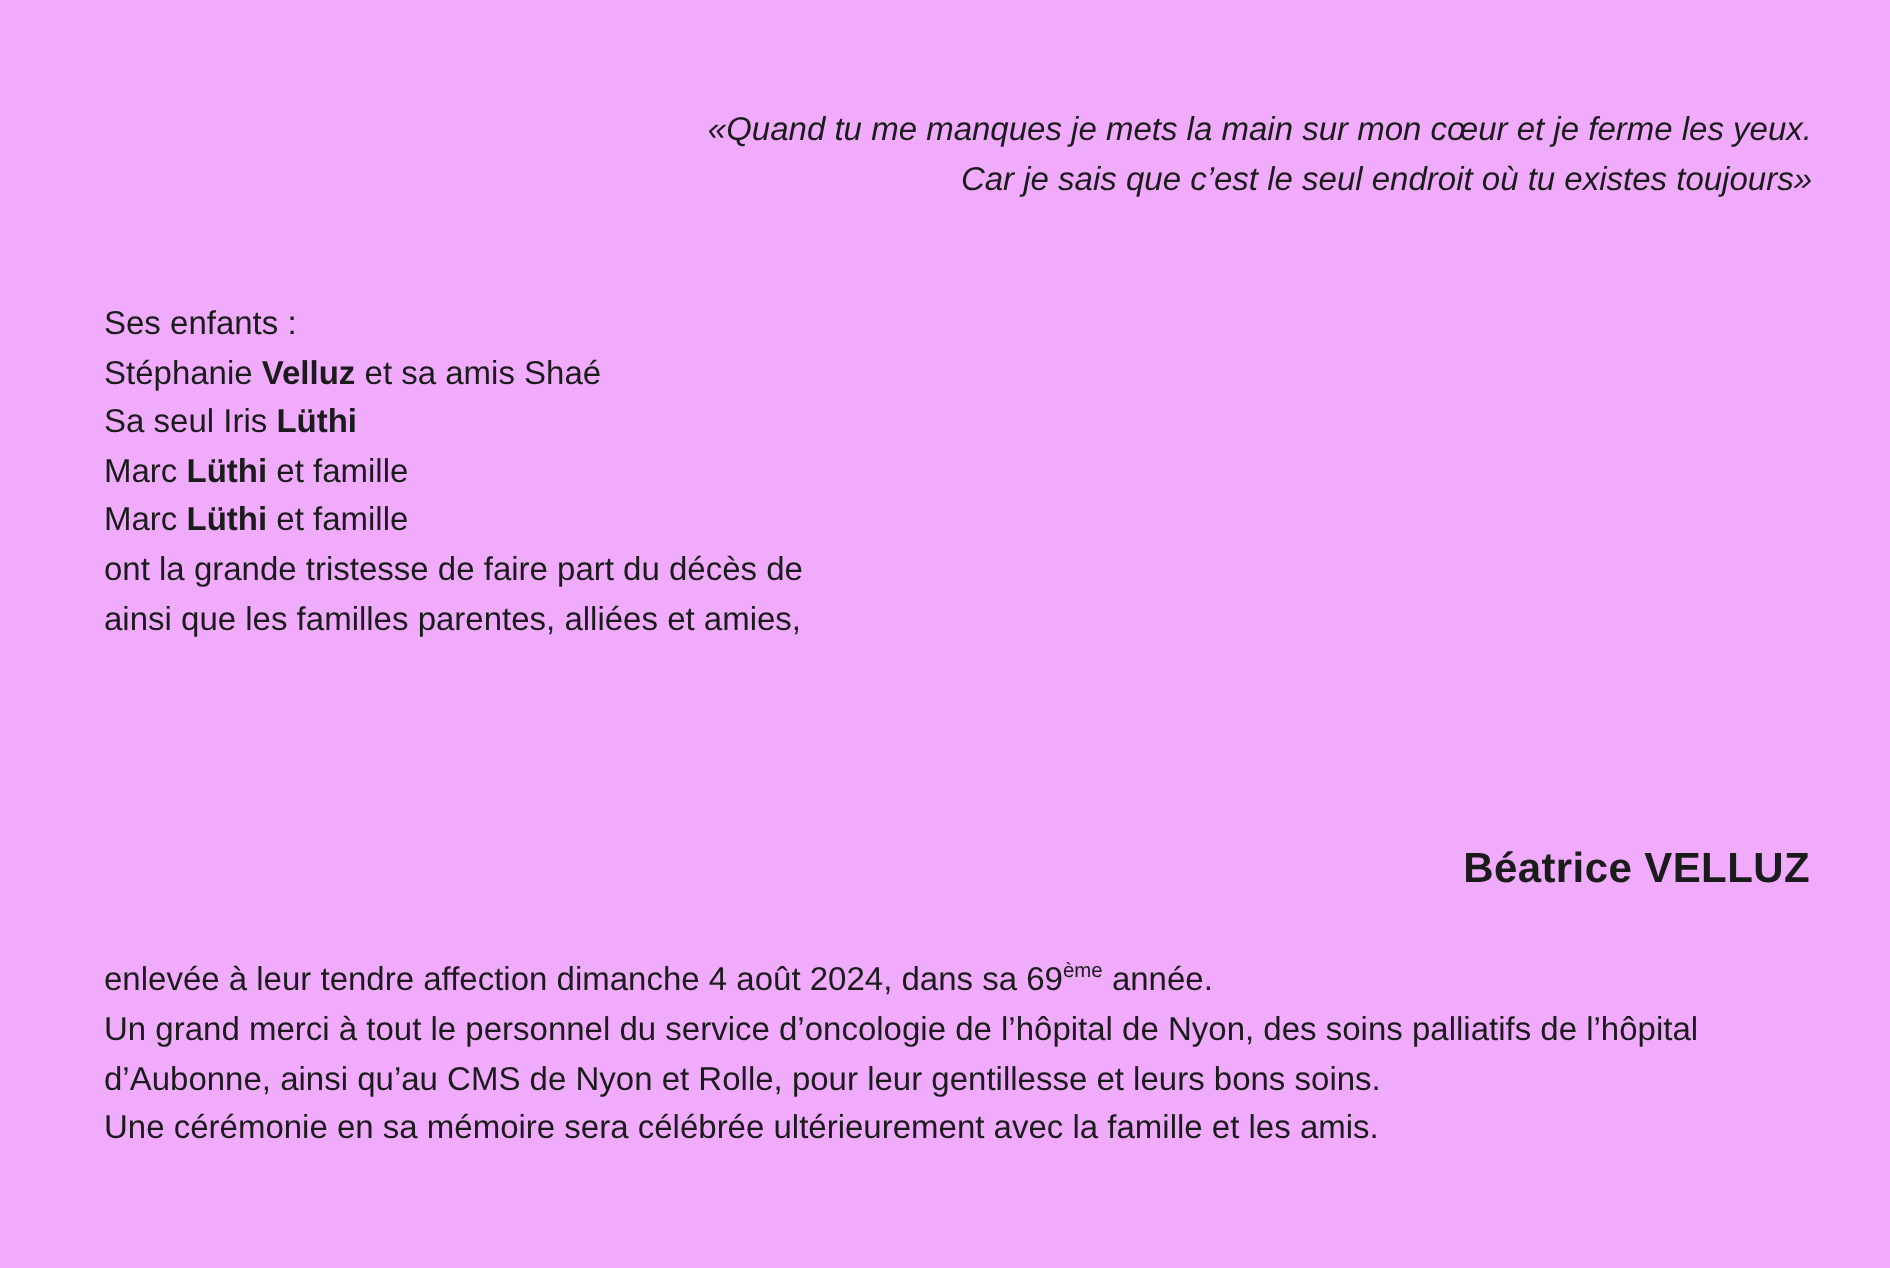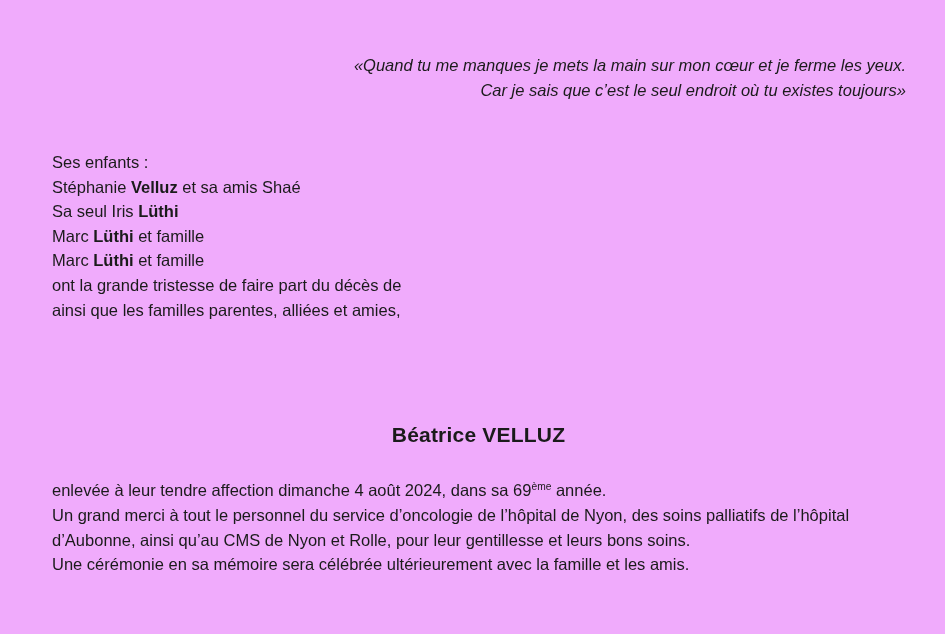--- a/index.html
+++ b/index.html
@@ -33,21 +33,21 @@
     left: 52px;
     right: 40px;
     font-size: 16.5px;
     line-height: 24.6px;
   }
   .deceased-name {
     position: absolute;
     top: 423px;
     left: 52px;
     width: 853px;
-    text-align: center;
+    text-align: right;
     font-size: 21px;
     font-weight: bold;
     letter-spacing: 0.2px;
   }
   .details {
     position: absolute;
     top: 478px;
     left: 52px;
     width: 858px;
     font-size: 16.5px;

